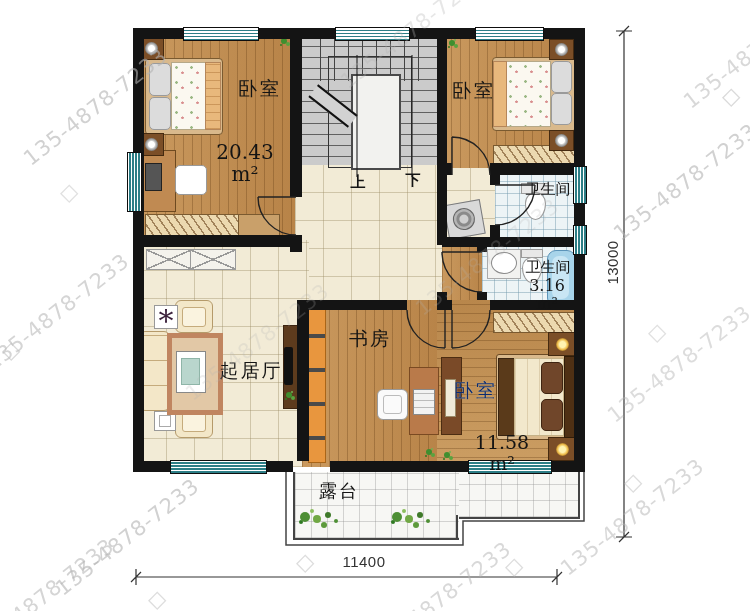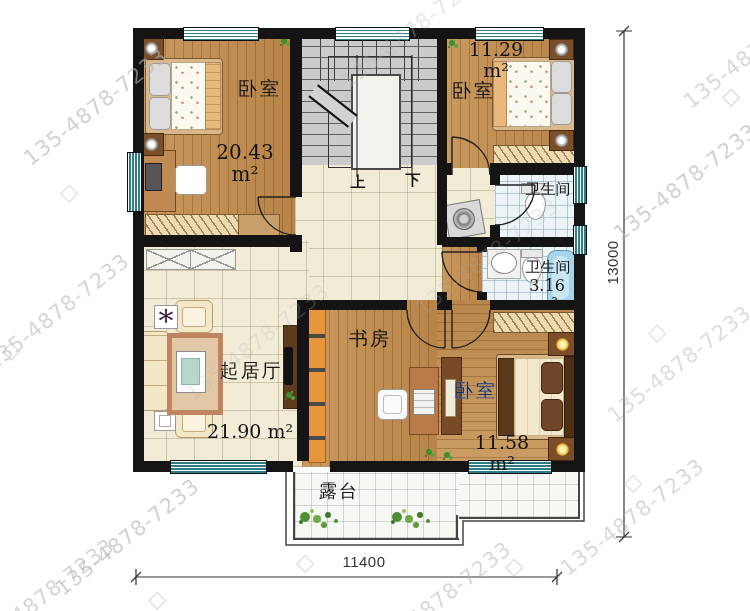--- a/index.html
+++ b/index.html
@@ -222,32 +222,30 @@
     <path d="M 286,472 L 286,545 L 463,545 L 463,521 L 584,521 L 584,472" stroke="#444" stroke-width="1.5" fill="none"></path>
     <g stroke="#333" stroke-width="1.2" fill="none">
       <path d="M 136,577 L 557,577 M 136,569 L 136,585 M 557,569 L 557,585 M 131,582 L 141,572 M 552,582 L 562,572"></path>
       <path d="M 624,31 L 624,537 M 616,31 L 632,31 M 616,537 L 632,537 M 619,36 L 629,26 M 619,542 L 629,532"></path>
     </g>
   </svg>
 
   <div class="label" style="left:232px;top:78px;width:56px;font-size:19px;letter-spacing:3px;">卧室</div>
   <div class="label" style="left:203px;top:141px;width:84px;font-size:20px;">20.43 m²</div>
 
-  <div class="label" style="left:456px;top:39px;width:80px;font-size:19px;">11.29 m²</div>
   <div class="label" style="left:446px;top:80px;width:56px;font-size:19px;letter-spacing:3px;">卧室</div>
 
   <div class="label" style="left:518px;top:181px;width:60px;font-size:15px;">卫生间</div>
 
   <div class="label" style="left:518px;top:259px;width:60px;font-size:15px;">卫生间</div>
   <div class="label" style="left:518px;top:277px;width:58px;font-size:16px;">3.16 m²</div>
 
   <div class="label" style="left:340px;top:328px;width:60px;font-size:19px;letter-spacing:2px;">书房</div>
 
   <div class="label" style="left:210px;top:360px;width:82px;font-size:19px;letter-spacing:2px;">起居厅</div>
-  <div class="label" style="left:206px;top:421px;width:88px;font-size:19px;">21.90 m²</div>
 
   <div class="label" style="left:448px;top:380px;width:56px;font-size:19px;letter-spacing:3px;color:#0d2a6e;text-shadow:0 0 1px #e8d9a8;">卧室</div>
   <div class="label" style="left:460px;top:432px;width:84px;font-size:19px;">11.58 m²</div>
 
   <div class="label" style="left:312px;top:481px;width:54px;font-size:18px;letter-spacing:2px;">露台</div>
 
   <div class="label" style="left:348px;top:174px;width:20px;font-size:15px;font-weight:bold;">上</div>
   <div class="label" style="left:403px;top:172px;width:20px;font-size:15px;font-weight:bold;">下</div>
 
   <div class="dimtext" style="left:324px;top:553px;width:80px;">11400</div>

